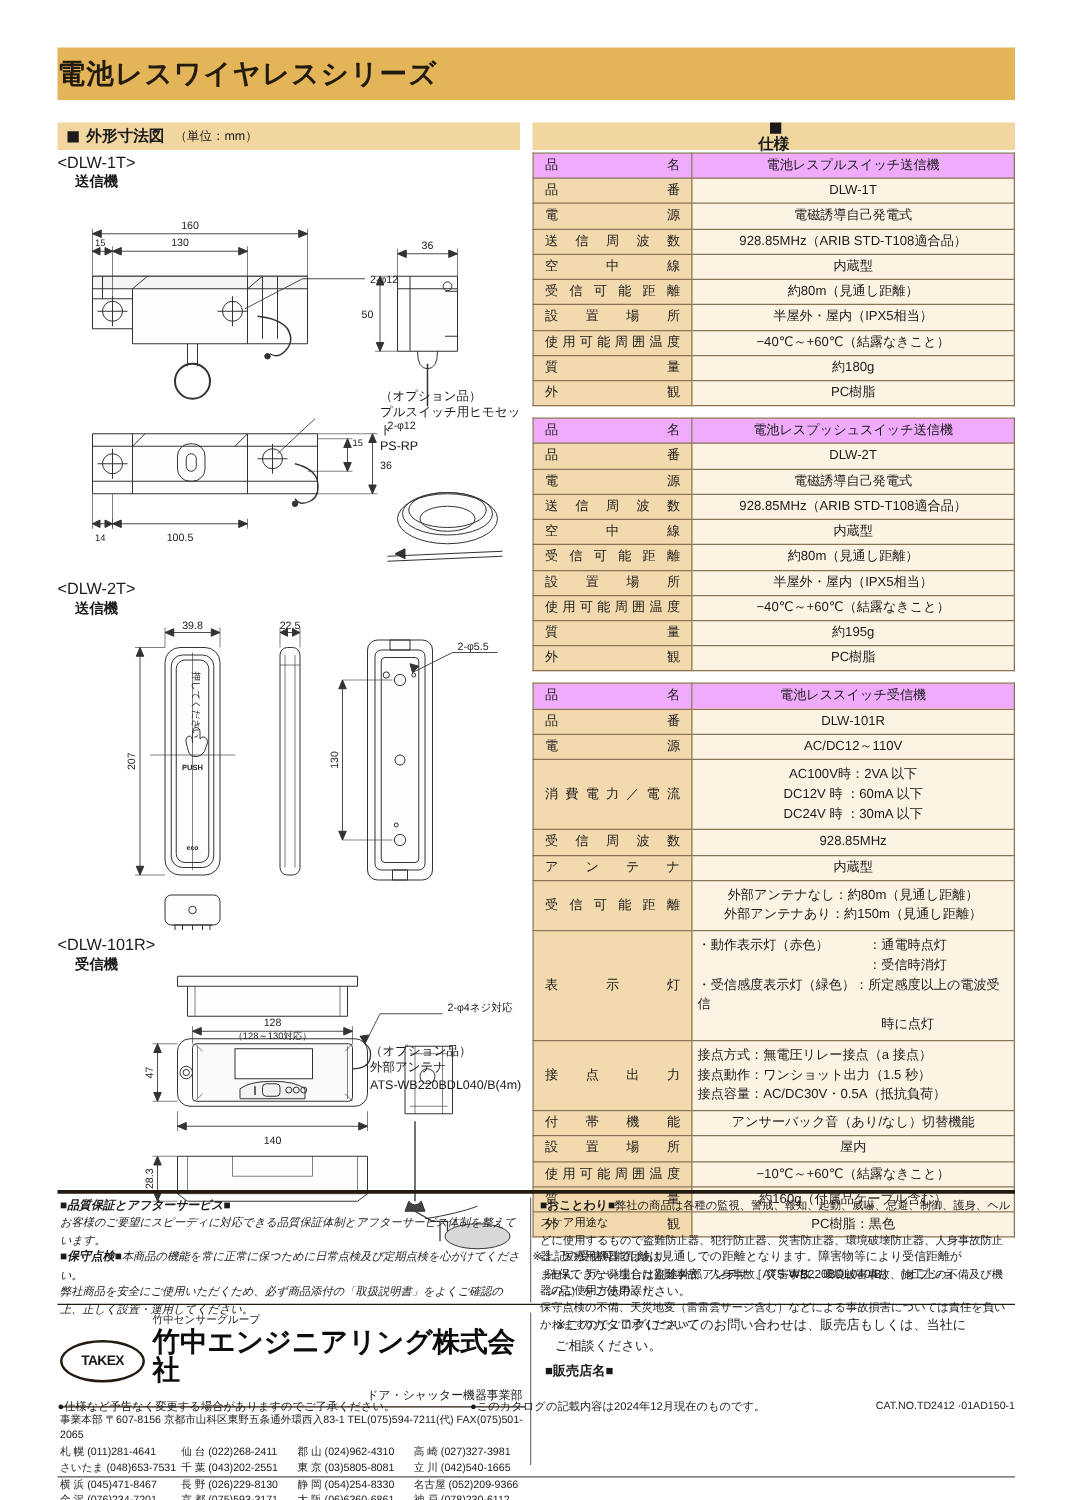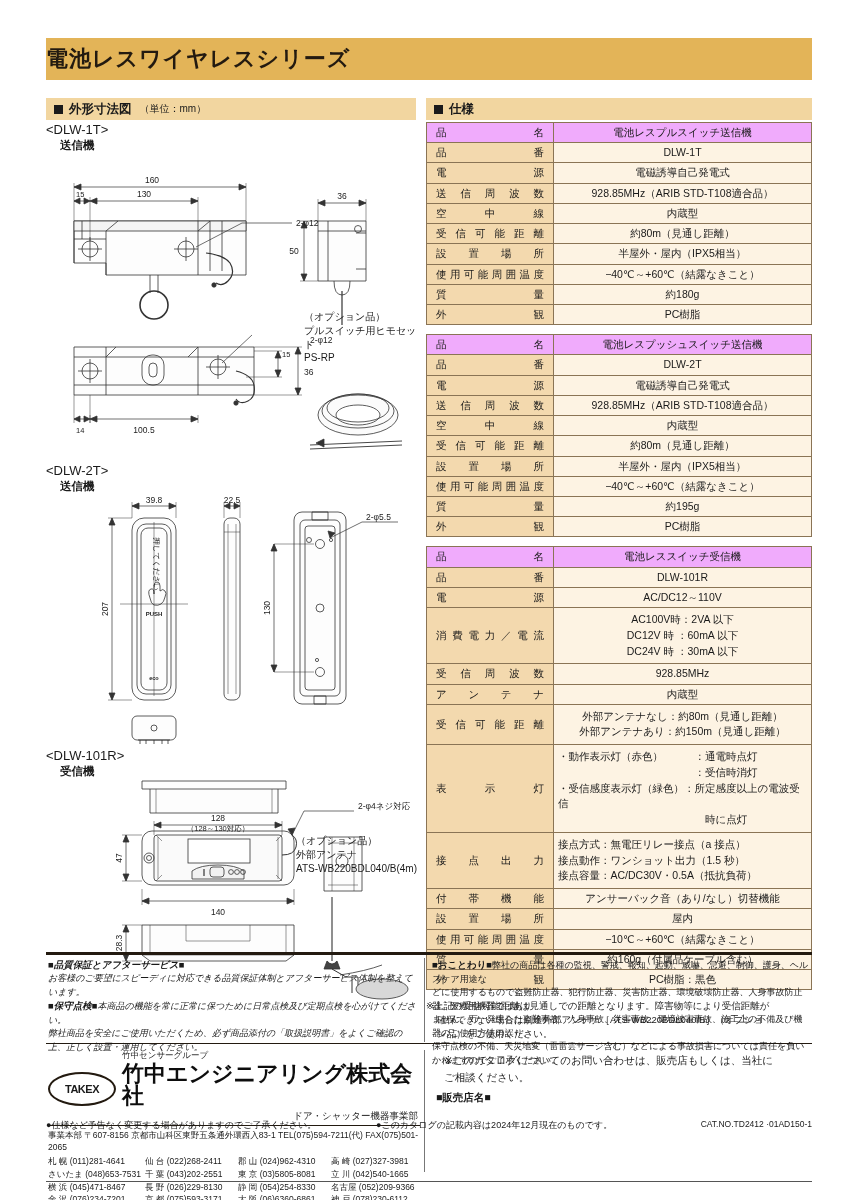--- a/index.html
+++ b/index.html
@@ -27,21 +27,21 @@
   .sec-head{
     position:absolute;height:22px;background:#f2d6a0;
     display:flex;align-items:center;
   }
   .sec-head .sq{
     width:9px;height:9px;background:#1a1a1a;margin-left:8px;margin-right:6px;flex:none;
   }
   .sec-head .lbl{font-size:12.5px;font-weight:bold;color:#1a1a1a;}
   .sec-head .sub{font-size:10px;color:#1a1a1a;margin-left:8px;font-weight:normal;}
   #sec-dim{left:46px;top:98px;width:370px;}
-  #sec-spec{left:426px;top:98px;width:386px;}
+  #sec-spec{left:426px;top:98px;width:386px;flex-direction:column;}
 
   
   .draw-col{position:absolute;left:46px;top:122px;width:372px;height:820px;}
   .model-ttl{font-size:13px;color:#1a1a1a;font-weight:normal;}
   .model-sub{font-size:11.5px;font-weight:bold;color:#1a1a1a;margin-left:14px;margin-top:1px;}
   .dim-txt{font-size:8.5px;fill:#222;font-family:"Liberation Sans",sans-serif;}
   .dim-txt-s{font-size:7.5px;fill:#222;font-family:"Liberation Sans",sans-serif;}
   .opt-ttl{font-size:10px;color:#1a1a1a;}
   .opt-line{font-size:10px;color:#1a1a1a;line-height:1.35;}
 

